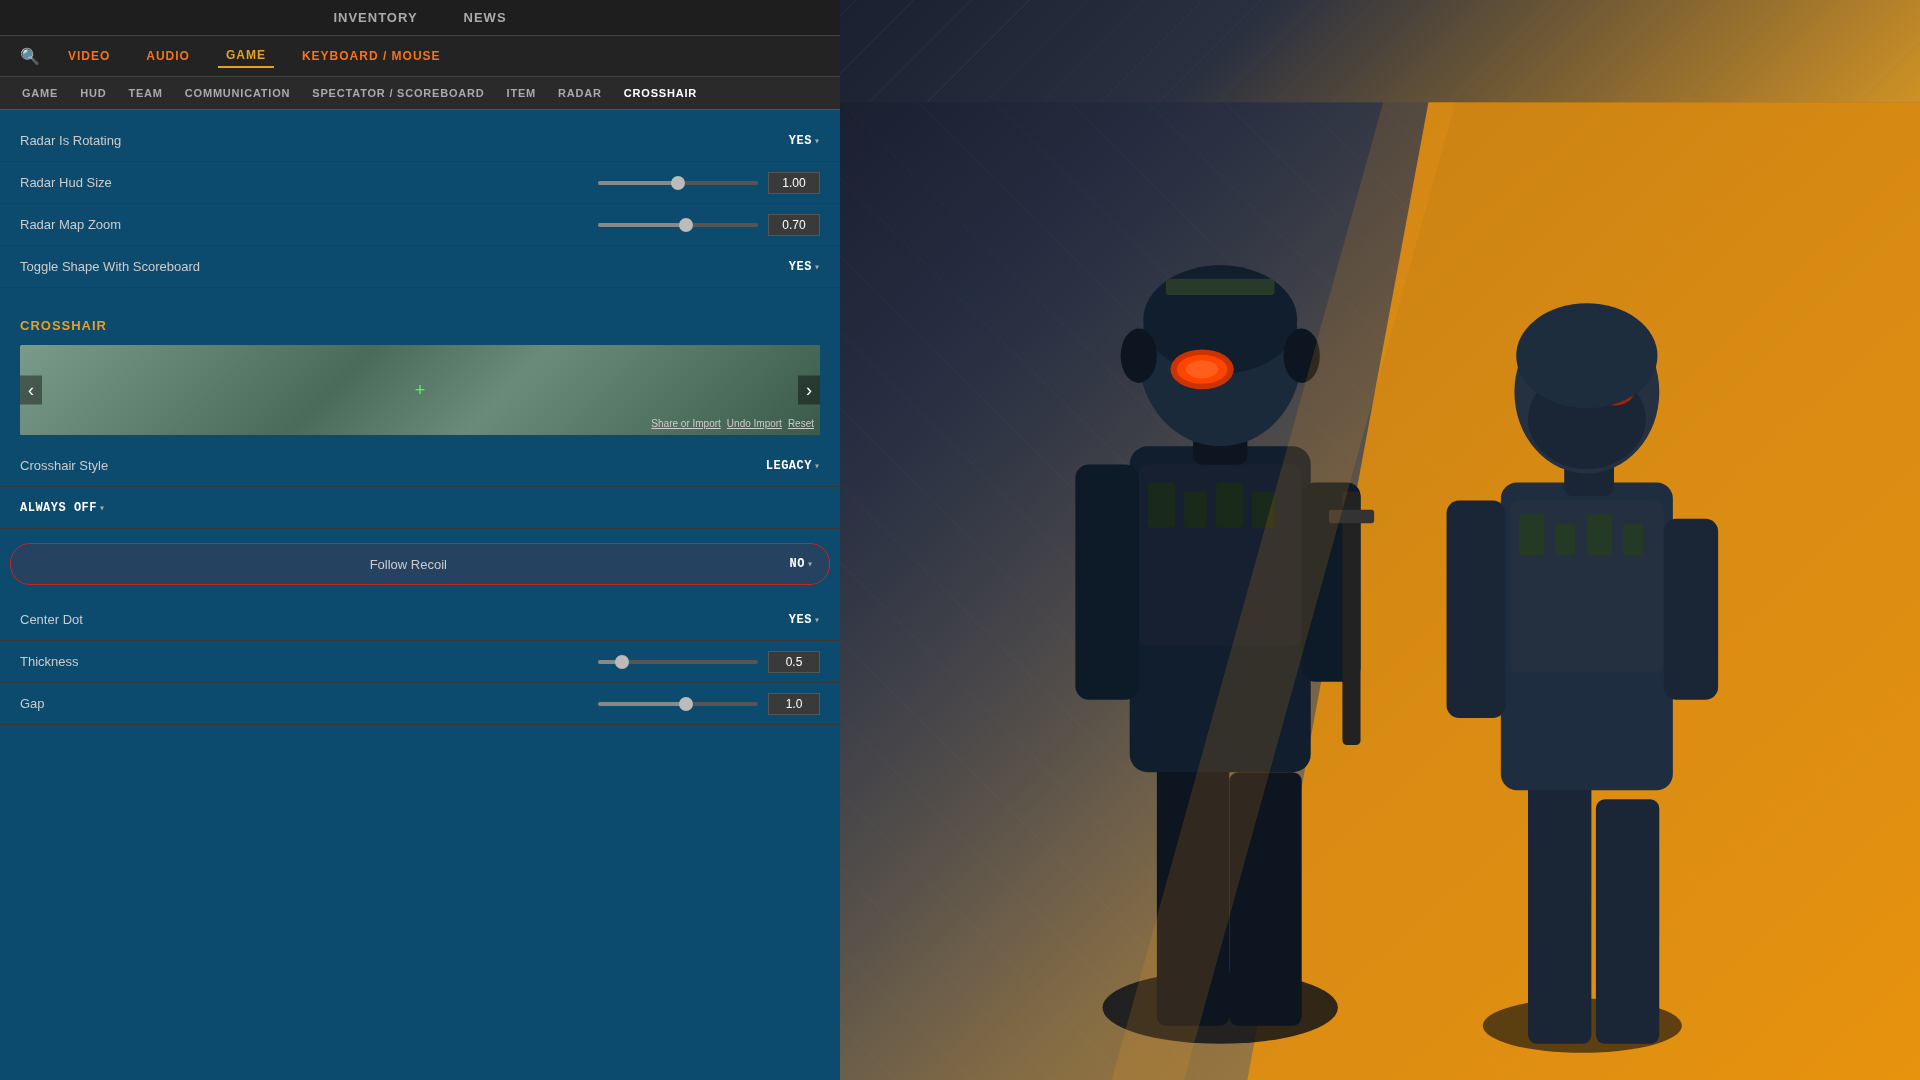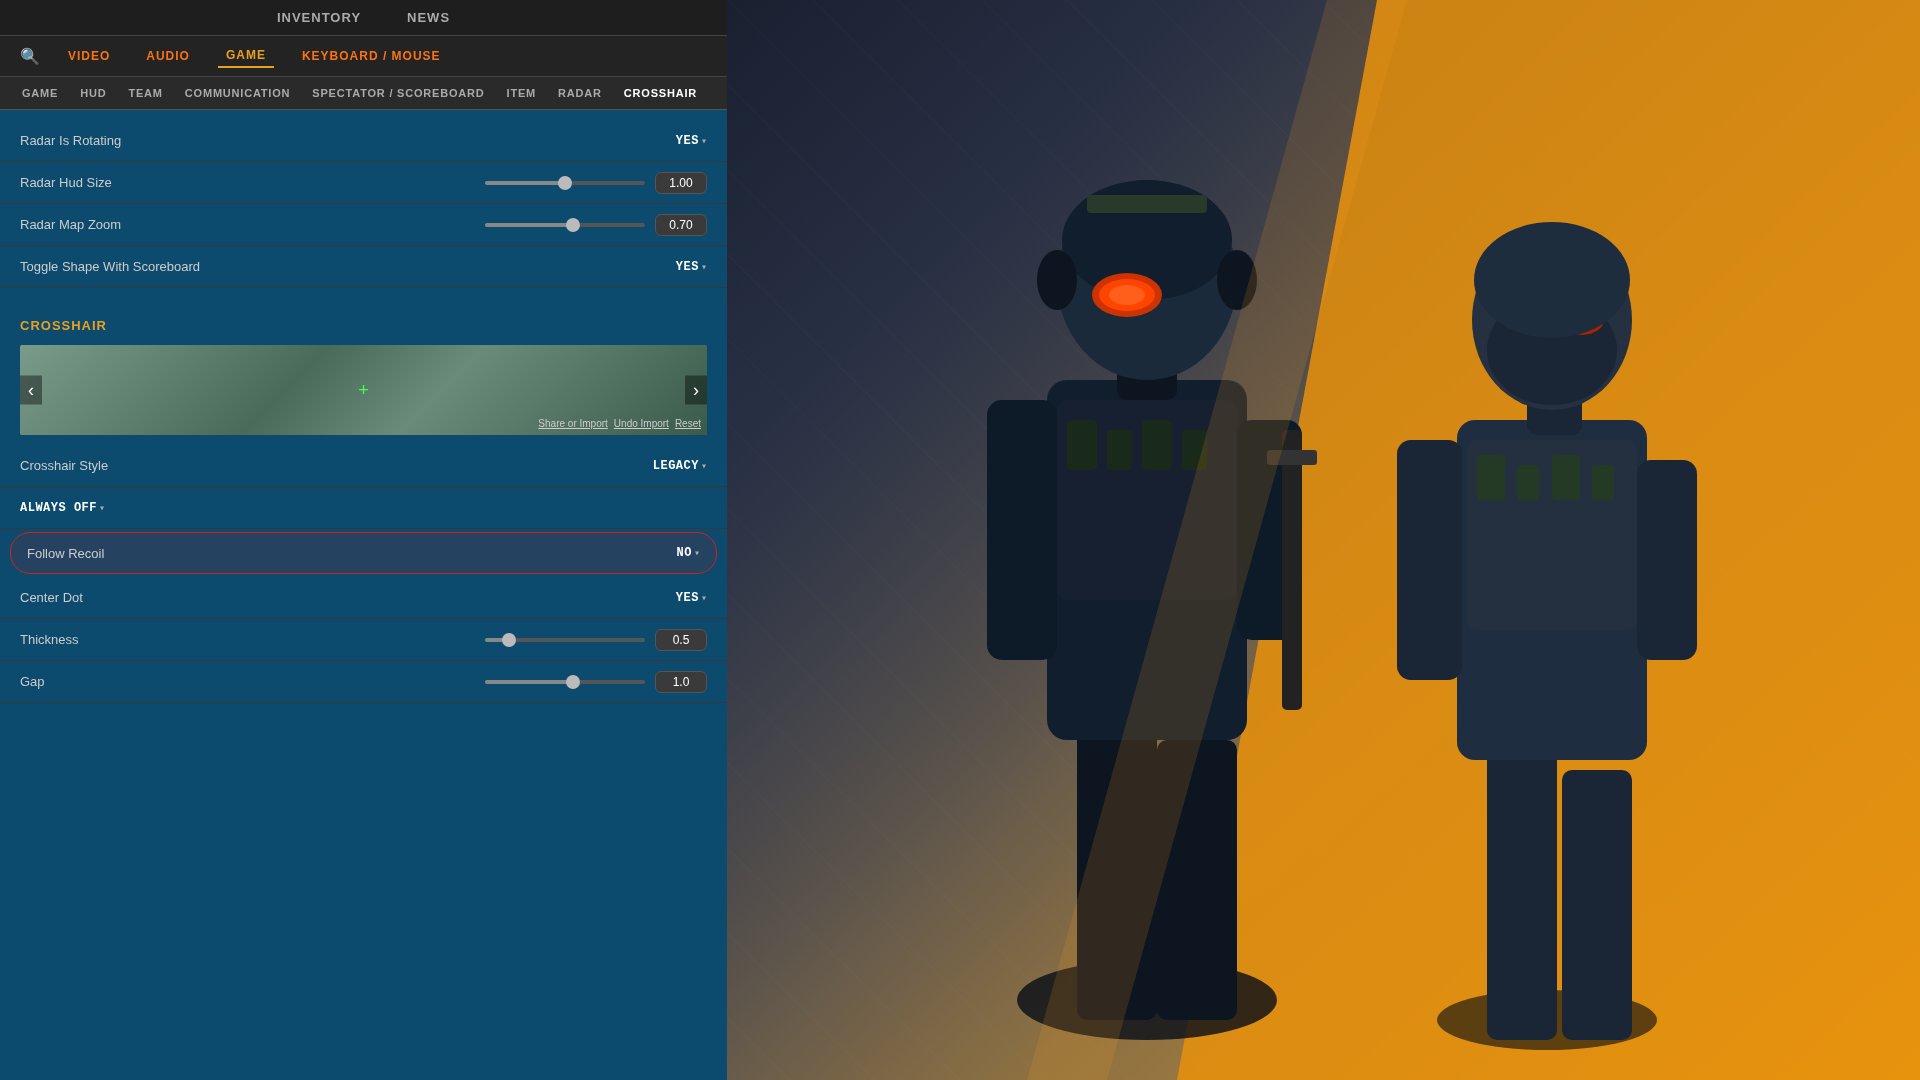--- a/index.html
+++ b/index.html
@@ -7,21 +7,21 @@
       width: 1920px;
       height: 1080px;
       overflow: hidden;
       font-family: 'Arial', sans-serif;
       background: #1a1a1a;
       display: flex;
     }
 
     
     .left-panel {
-      width: 727px;
+      width: 840px;
       height: 1080px;
       background: #2a2a2a;
       display: flex;
       flex-direction: column;
       overflow: hidden;
     }
 
     
     .top-nav {
       background: #1e1e1e;
@@ -161,21 +161,21 @@
       transform: translateX(-50%);
     }
     .slider-input-box {
       background: #3a3a3a;
       border: 1px solid #555;
       color: #fff;
       font-size: 12px;
       padding: 3px 12px;
       width: 52px;
       text-align: center;
-      border-radius: 6px;
+      border-radius: 0;
     }
 
     
     .section-header {
       padding: 14px 20px 8px 20px;
       color: #e8a020;
       font-size: 13px;
       font-weight: bold;
       letter-spacing: 1px;
       text-transform: uppercase;
@@ -230,22 +230,23 @@
       background: rgba(0,0,0,0.4);
     }
     .crosshair-nav-left { left: 0; }
     .crosshair-nav-right { right: 0; }
 
     
     .setting-row.highlighted {
       background: rgba(180, 30, 30, 0.15);
       border: 1.5px solid #cc2222;
       border-radius: 20px;
-      margin: 3px 10px;
+      margin: 14px 10px;
       padding: 8px 16px;
+      text-align: center;
     }
 
     
     .right-panel {
       flex: 1;
       height: 1080px;
       position: relative;
       overflow: hidden;
     }
     .right-bg {

